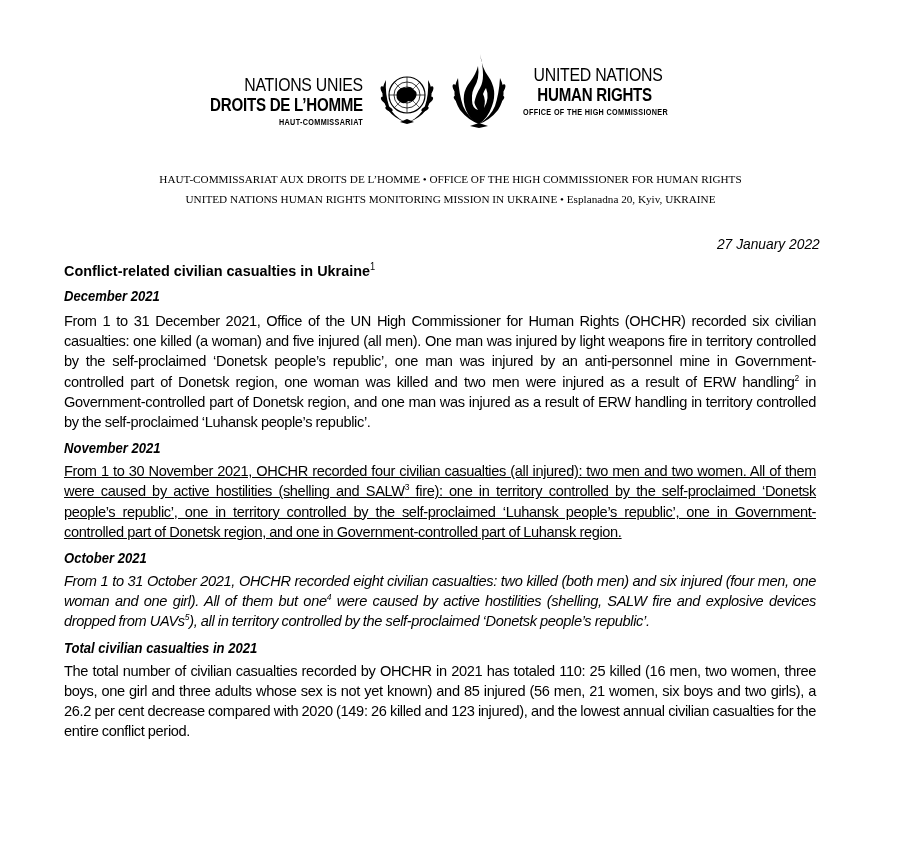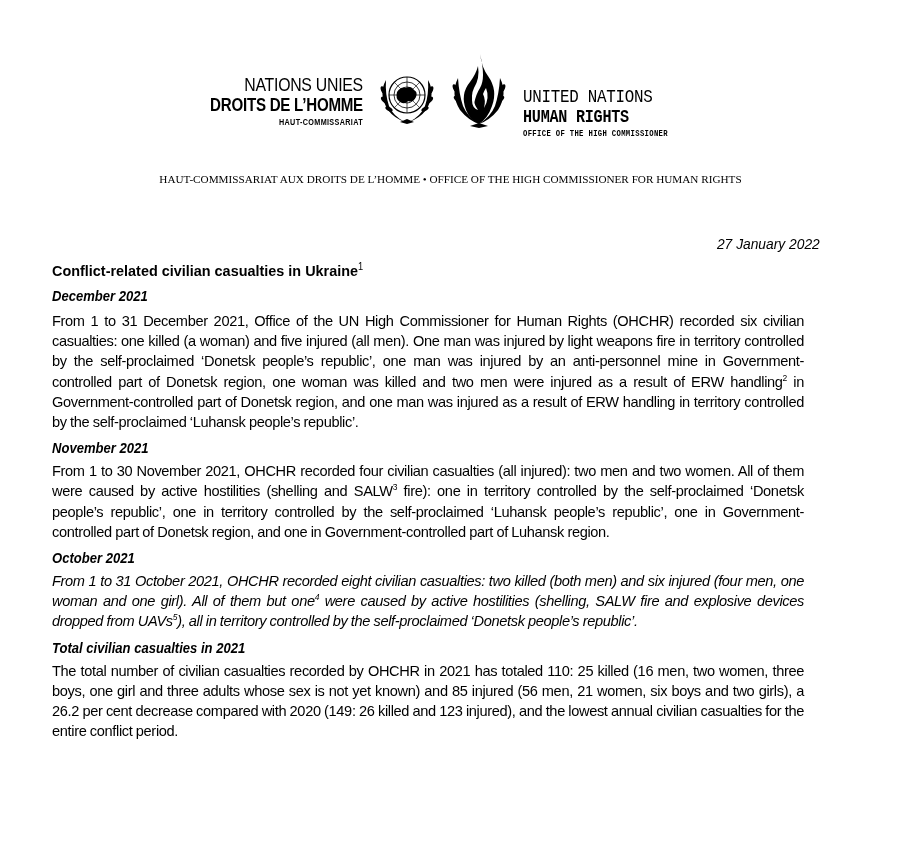--- a/index.html
+++ b/index.html
@@ -2,44 +2,44 @@
 <html><head>
 <meta charset="utf-8">
 <style>
   html, body { margin: 0; padding: 0; background: #ffffff; }
   body { width: 901px; height: 865px; position: relative; overflow: hidden; color: #000; }
   .page { position: absolute; left: 0; top: 0; width: 901px; height: 865px; }
 
   
   .letterhead { position: absolute; left: 190px; top: 52px; width: 490px; height: 80px; }
   .lh-left { position: absolute; right: 317px; top: 24px; text-align: right; font-family: "Liberation Sans", sans-serif; line-height: 1; white-space: nowrap; }
-  .lh-right { position: absolute; left: 333px; top: 36px; text-align: left; font-family: Liberation Mono, monospace; line-height: 1; white-space: nowrap; }
+  .lh-right { position: absolute; left: 333px; top: 14px; text-align: center; font-family: Liberation Sans, sans-serif; line-height: 1; white-space: nowrap; }
   .lh-l1 { font-size: 18px; font-weight: normal; letter-spacing: -0.3px; transform: scaleX(0.88); transform-origin: right; }
   .lh-l2 { font-size: 18px; font-weight: bold; letter-spacing: -0.3px; margin-top: 2px; transform: scaleX(0.84); transform-origin: right; }
   .lh-l3 { font-size: 8.5px; font-weight: bold; letter-spacing: 0.4px; margin-top: 4px; transform: scaleX(0.85); transform-origin: right; }
   .lh-right .lh-l1, .lh-right .lh-l2, .lh-right .lh-l3 { transform-origin: left; }
   .emblem-un { position: absolute; left: 186px; top: 16px; width: 62px; height: 60px; }
   .emblem-hr { position: absolute; left: 258px; top: 0px; width: 62px; height: 78px; }
 
   
   .address { position: absolute; left: 0; width: 901px; top: 169px; text-align: center; font-family: "Liberation Serif", serif; font-size: 11.2px; line-height: 20px; }
   .address div { white-space: nowrap; }
 
   
   .date { position: absolute; right: 81px; top: 235px; font-family: "Liberation Sans", sans-serif; font-style: italic; font-size: 15px; transform: scaleX(0.92); transform-origin: right; }
 
   
-  .content { position: absolute; left: 52px; top: 254px; width: 752px; font-family: "Liberation Sans", sans-serif; }
+  .content { position: absolute; left: 64px; top: 254px; width: 752px; font-family: "Liberation Sans", sans-serif; }
   .title { font-weight: bold; font-size: 15.5px; margin: 0; height: 26px; line-height: 26px; transform: scaleX(0.93); transform-origin: left; white-space: nowrap; }
   .title sup { font-weight: normal; font-size: 10px; }
   .section-heading { font-weight: bold; font-style: italic; font-size: 14.5px; margin: 5px 0 0 0; height: 22px; line-height: 22px; transform: scaleX(0.9); transform-origin: left; white-space: nowrap; }
   .para { font-size: 14.6px; line-height: 20.2px; text-align: justify; margin: 0; letter-spacing: -0.35px; word-spacing: -0.3px; }
   .para sup { font-size: 8.5px; line-height: 0; }
   .p-dec { margin-top: 4px; }
-  .p-nov { margin-top: 2px; }
+  .p-nov { margin-top: 2px; text-decoration: underline; }
   .p-oct { margin-top: 2px; font-style: italic; }
   .p-tot { margin-top: 2px; }
 </style>
 </head>
 <body>
 
 <div class="page">
 
   <div class="letterhead">
     <div class="lh-left">
@@ -92,20 +92,21 @@
 
     <div class="lh-right">
       <div class="lh-l1">UNITED NATIONS</div>
       <div class="lh-l2">HUMAN RIGHTS</div>
       <div class="lh-l3">OFFICE OF THE HIGH COMMISSIONER</div>
     </div>
   </div>
 
   <div class="address">
     <div>HAUT-COMMISSARIAT AUX DROITS DE L’HOMME • OFFICE OF THE HIGH COMMISSIONER FOR HUMAN RIGHTS</div>
+    <div>UNITED NATIONS HUMAN RIGHTS MONITORING MISSION IN UKRAINE • Esplanadna 20, Kyiv, UKRAINE</div>
   </div>
 
   <div class="date">27 January 2022</div>
 
   <div class="content">
     <h1 class="title"><span>Conflict-related civilian casualties in Ukraine</span><sup>1</sup></h1>
 
     <div class="section-heading">December 2021</div>
     <p class="para p-dec"><span>From 1 to 31 December 2021, Office of the UN High Commissioner for Human Rights (OHCHR) recorded six civilian casualties: one killed (a woman) and five injured (all men). One man was injured by light weapons fire in territory controlled by the self-proclaimed ‘Donetsk people’s republic’, one man was injured by an anti-personnel mine in Government-controlled part of Donetsk region, one woman was killed and two men were injured as a result of ERW handling</span><sup>2</sup><span> in Government-controlled part of Donetsk region, and one man was injured as a result of ERW handling in territory controlled by the self-proclaimed ‘Luhansk people’s republic’.</span></p>
 

